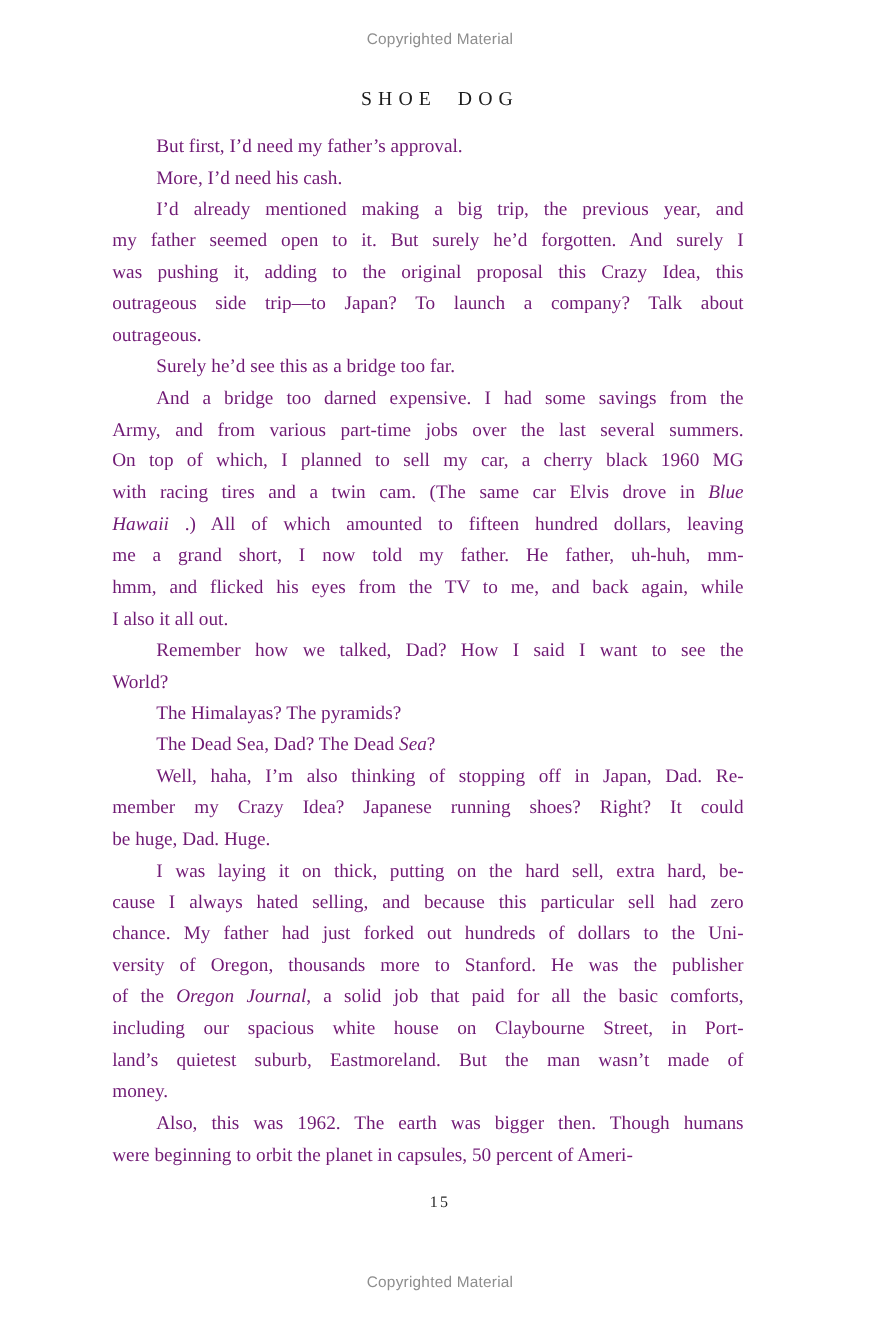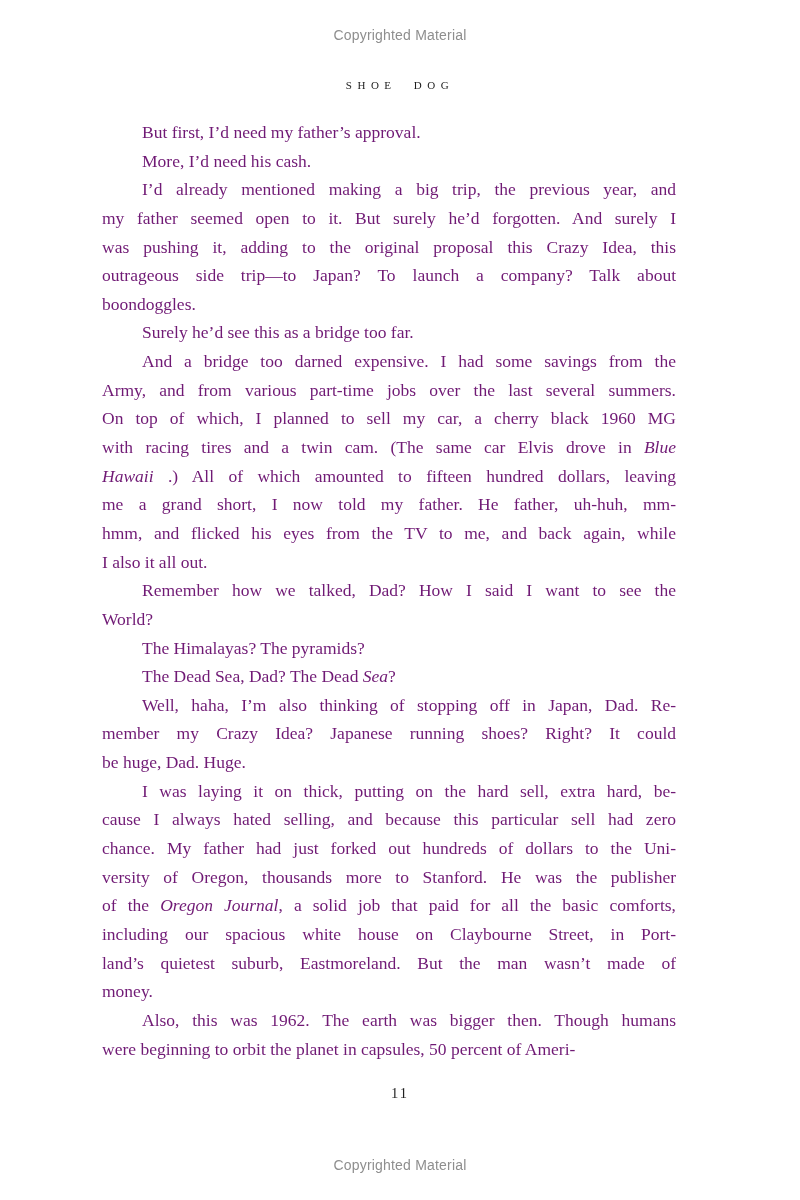--- a/index.html
+++ b/index.html
@@ -27,21 +27,21 @@
   }
   .notice-top { top: 27px; }
   .notice-bottom { top: 1157px; }
   .running-head {
     position: absolute;
     left: 0;
     top: 79px;
     width: 800px;
     text-align: center;
     font-family: "Liberation Serif", serif;
-    font-size: 11px;
+    font-size: 18px;
     color: #1c1c1c;
     letter-spacing: 5.5px;
     word-spacing: 9px;
   }
   .text-block {
     position: absolute;
     left: 102px;
     top: 118px;
     width: 574px;
     font-family: "Liberation Serif", serif;
@@ -85,21 +85,21 @@
 
   <div class="running-head">SHOE DOG</div>
 
   <div class="text-block" id="text-block">
       <div class="line indent"><span>But first, I’d need my father’s approval.</span></div>
       <div class="line indent"><span>More, I’d need his cash.</span></div>
       <div class="line indent just"><span>I’d already mentioned making a big trip, the previous year, and</span></div>
       <div class="line just"><span>my father seemed open to it. But surely he’d forgotten. And surely I</span></div>
       <div class="line just"><span>was pushing it, adding to the original proposal this Crazy Idea, this</span></div>
       <div class="line just"><span>outrageous side trip—to Japan? To launch a company? Talk about</span></div>
-      <div class="line"><span>boondoggles.</span></div>
+      <div class="line"><span>outrageous.</span></div>
       <div class="line indent"><span>Surely he’d see this as a bridge too far.</span></div>
       <div class="line indent just"><span>And a bridge too darned expensive. I had some savings from the</span></div>
       <div class="line just"><span>Army, and from various part-time jobs over the last several summers.</span></div>
       <div class="line just"><span>On top of which, I planned to sell my car, a cherry black 1960 MG</span></div>
       <div class="line just"><span>with racing tires and a twin cam. (The same car Elvis drove in </span><i>Blue</i></div>
       <div class="line just"><i>Hawaii</i><span> .) All of which amounted to fifteen hundred dollars, leaving</span></div>
       <div class="line just"><span>me a grand short, I now told my father. He father, uh-huh, mm-</span></div>
       <div class="line just"><span>hmm, and flicked his eyes from the TV to me, and back again, while</span></div>
       <div class="line"><span>I also it all out.</span></div>
       <div class="line indent just"><span>Remember how we talked, Dad? How I said I want to see the</span></div>
@@ -114,16 +114,16 @@
       <div class="line just"><span>chance. My father had just forked out hundreds of dollars to the Uni-</span></div>
       <div class="line just"><span>versity of Oregon, thousands more to Stanford. He was the publisher</span></div>
       <div class="line just"><span>of the </span><i>Oregon Journal</i><span>, a solid job that paid for all the basic comforts,</span></div>
       <div class="line just"><span>including our spacious white house on Claybourne Street, in Port-</span></div>
       <div class="line just"><span>land’s quietest suburb, Eastmoreland. But the man wasn’t made of</span></div>
       <div class="line"><span>money.</span></div>
       <div class="line indent just"><span>Also, this was 1962. The earth was bigger then. Though humans</span></div>
       <div class="line"><span>were beginning to orbit the planet in capsules, 50 percent of Ameri-</span></div>
     </div>
 
-  <div class="page-number">11</div>
+  <div class="page-number">15</div>
 
   <div class="notice notice-bottom">Copyrighted Material</div>
 </div>
 
 </body></html>

